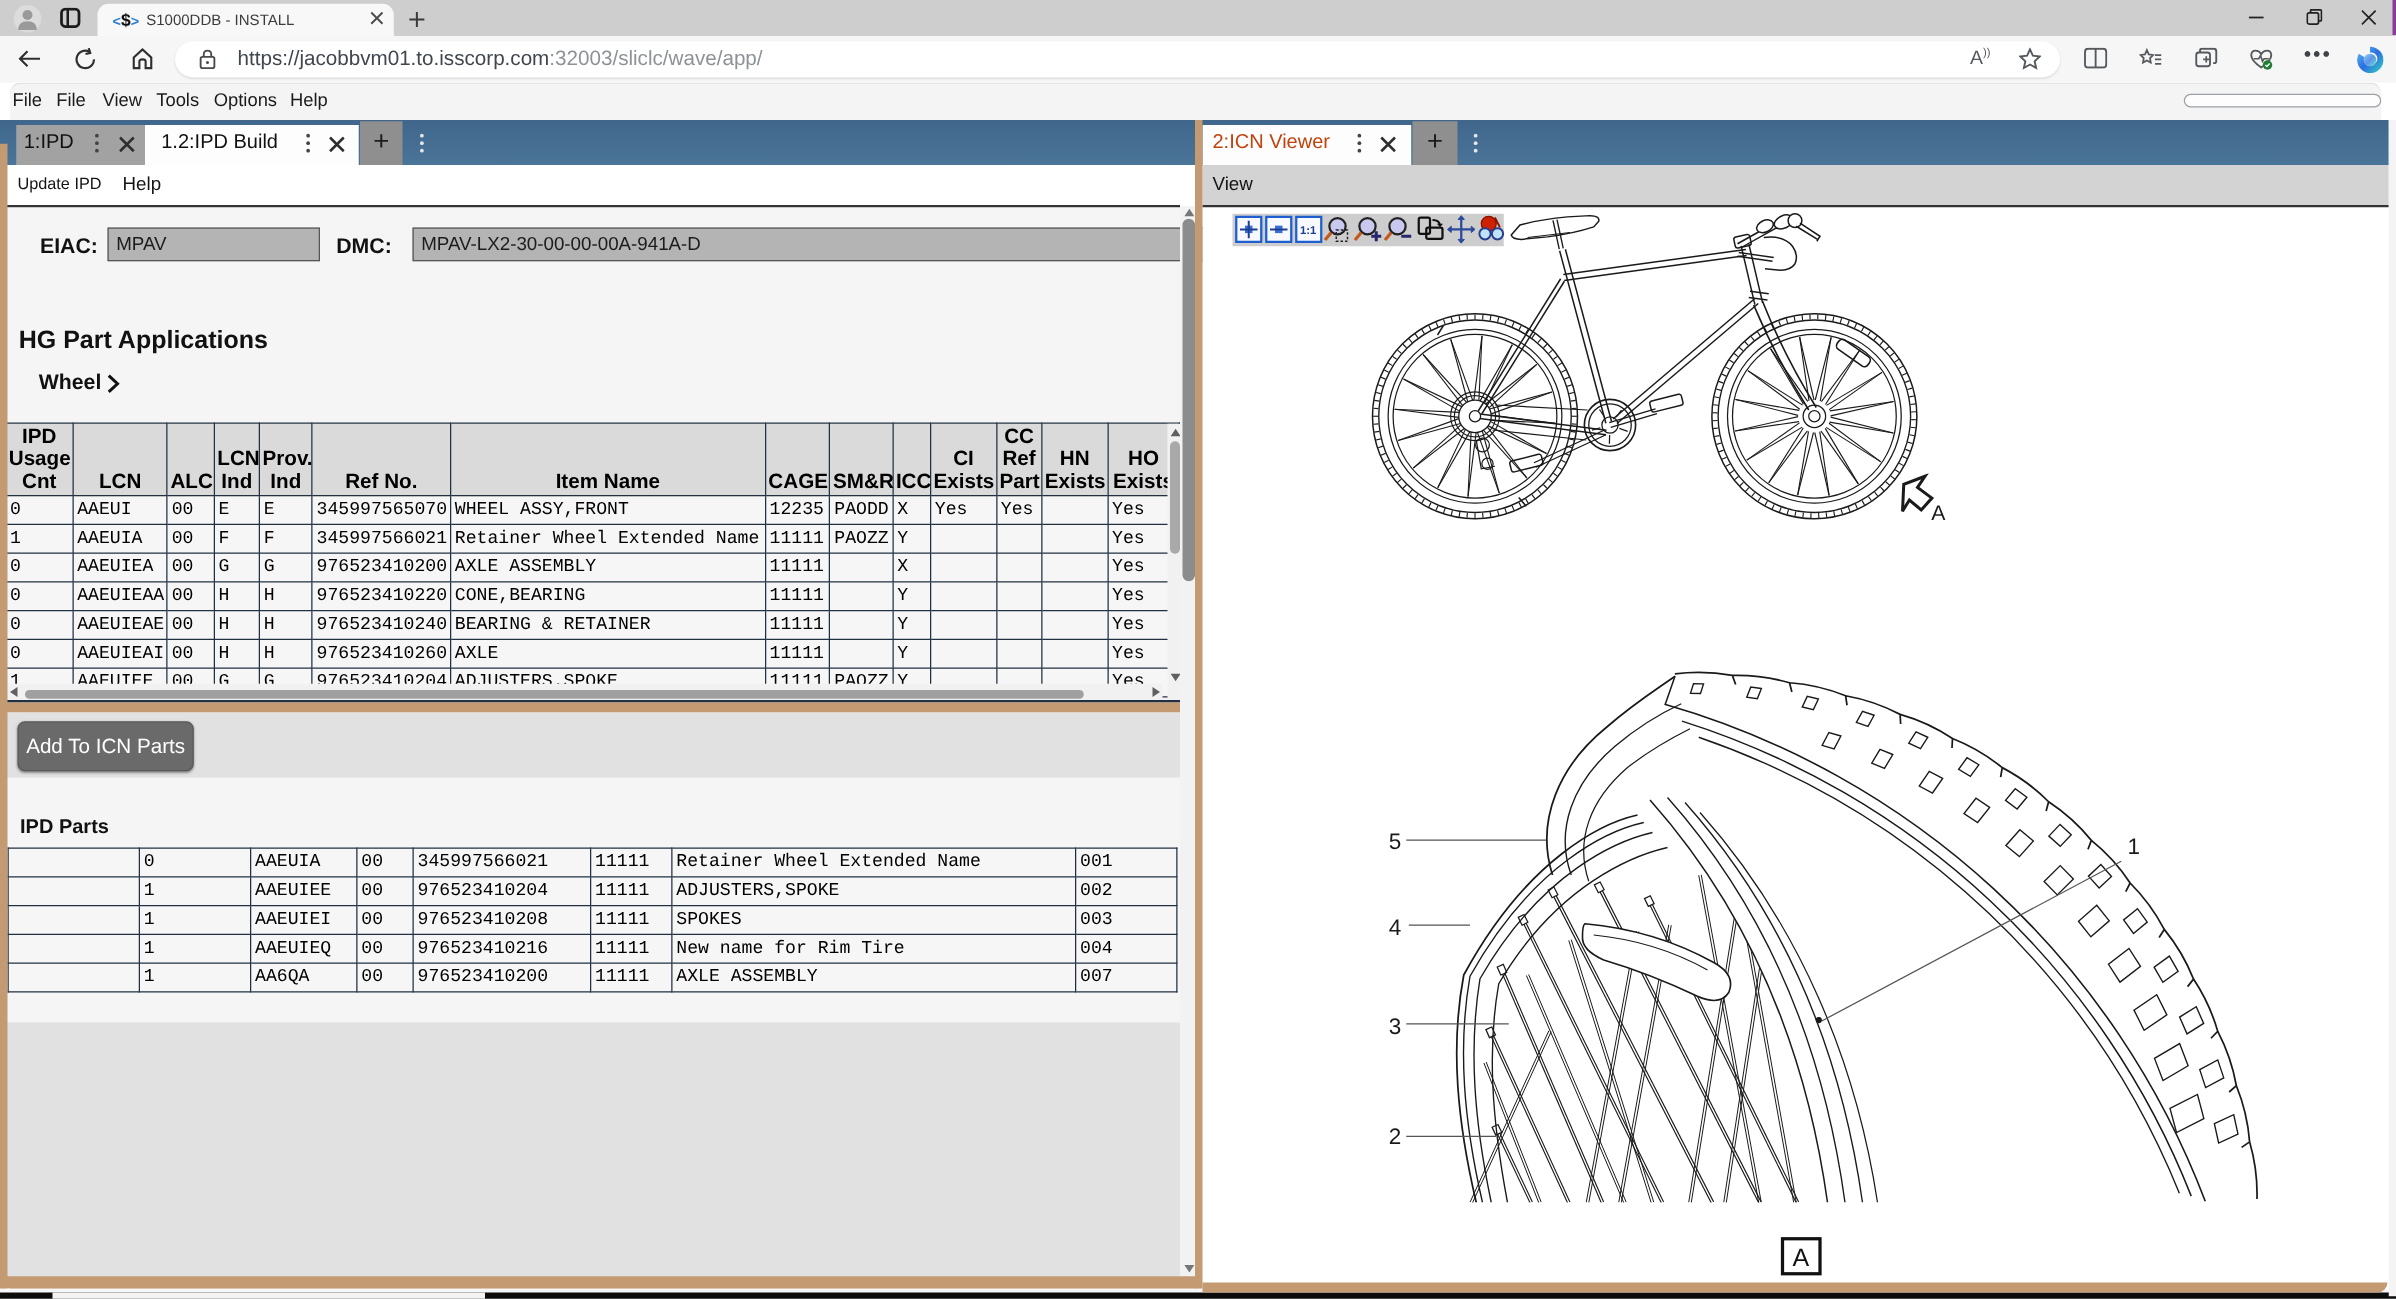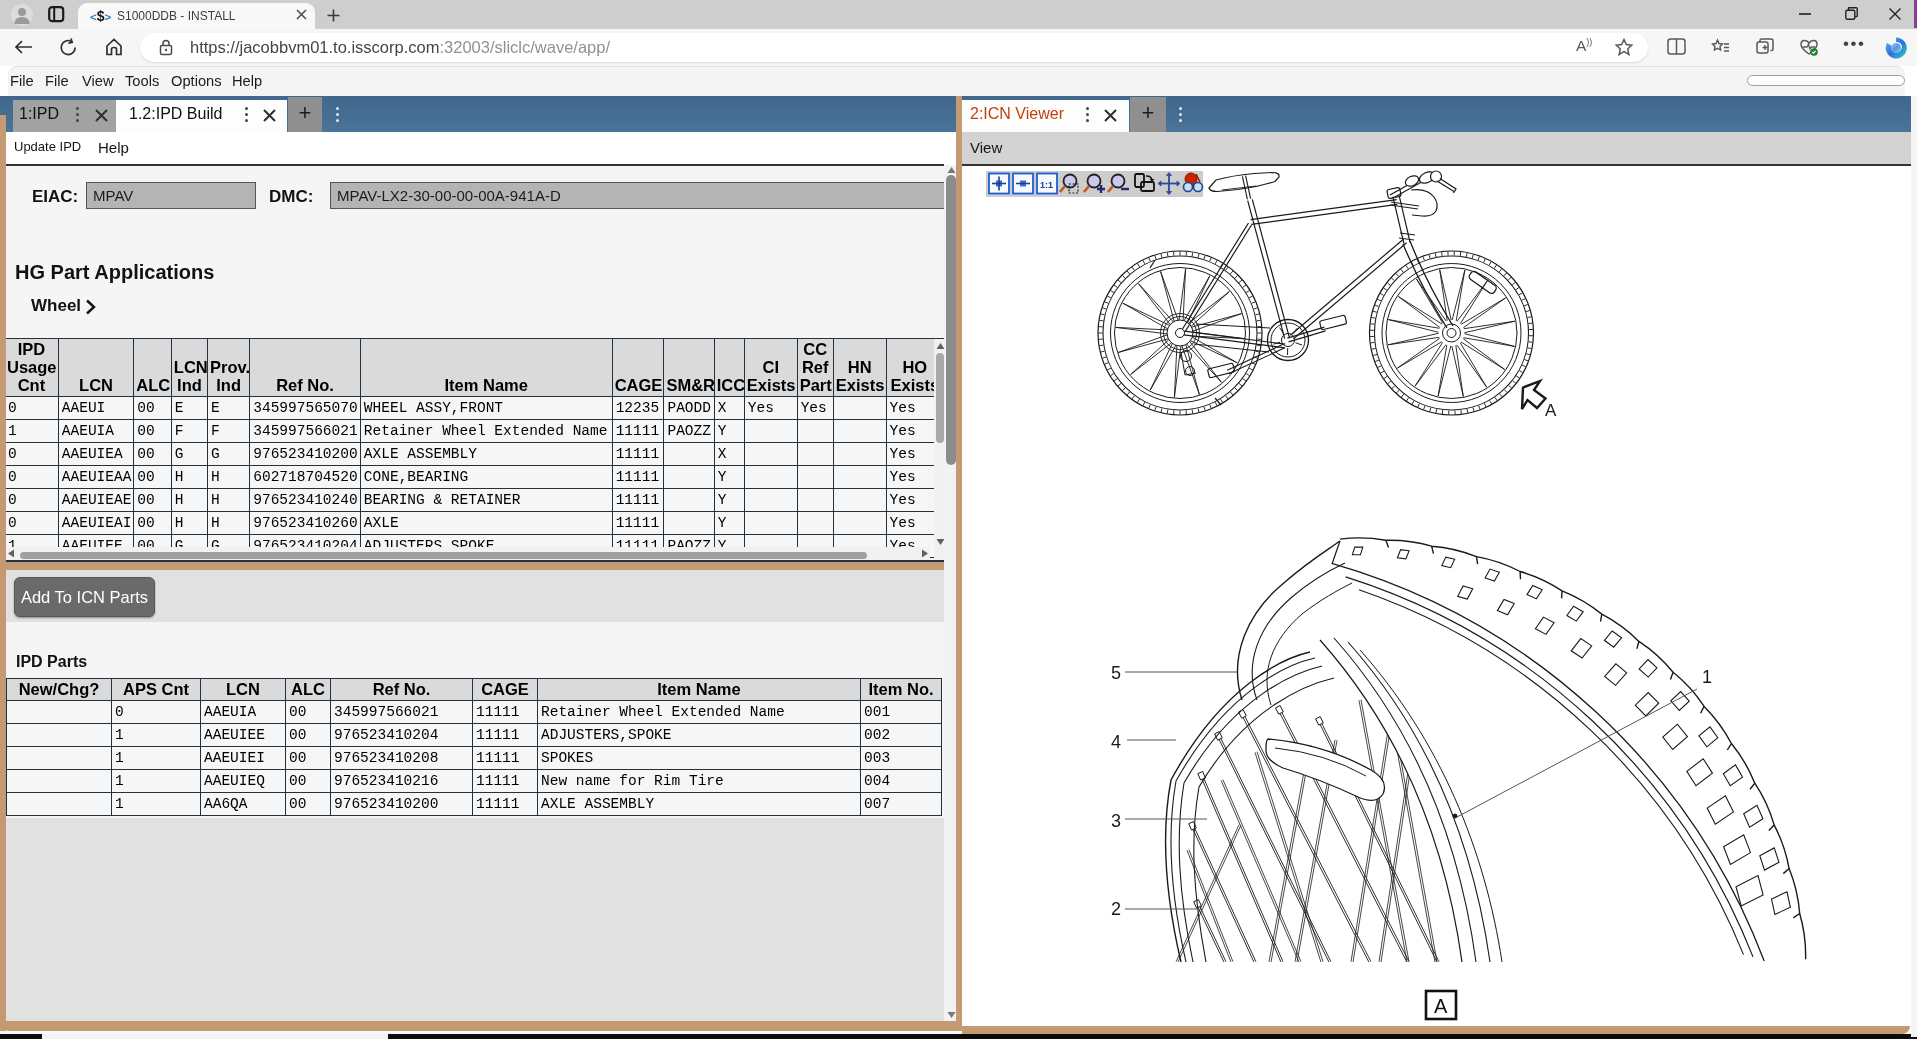--- a/index.html
+++ b/index.html
@@ -251,21 +251,21 @@
         <td></td>
         <td></td>
         <td>Yes</td>
       </tr>
       <tr style="height:23px">
         <td>0</td>
         <td>AAEUIEAA</td>
         <td>00</td>
         <td>H</td>
         <td>H</td>
-        <td>602718704520</td>
+        <td>976523410220</td>
         <td>CONE,BEARING</td>
         <td>11111</td>
         <td></td>
         <td>Y</td>
         <td></td>
         <td></td>
         <td></td>
         <td>Yes</td>
       </tr>
       <tr style="height:23px">
@@ -344,30 +344,20 @@
       <col style="width:105px">
       <col style="width:89px">
       <col style="width:85px">
       <col style="width:45px">
       <col style="width:142px">
       <col style="width:65px">
       <col style="width:323px">
       <col style="width:81px">
     </colgroup>
     <tbody>
-      <tr style="height:21px">
-        <th style="vertical-align:middle">New/Chg?</th>
-        <th style="vertical-align:middle">APS Cnt</th>
-        <th style="vertical-align:middle">LCN</th>
-        <th style="vertical-align:middle">ALC</th>
-        <th style="vertical-align:middle">Ref No.</th>
-        <th style="vertical-align:middle">CAGE</th>
-        <th style="vertical-align:middle">Item Name</th>
-        <th style="vertical-align:middle">Item No.</th>
-      </tr>
       <tr style="height:23px">
         <td></td>
         <td>0</td>
         <td>AAEUIA</td>
         <td>00</td>
         <td>345997566021</td>
         <td>11111</td>
         <td>Retainer Wheel Extended Name</td>
         <td>001</td>
       </tr>

